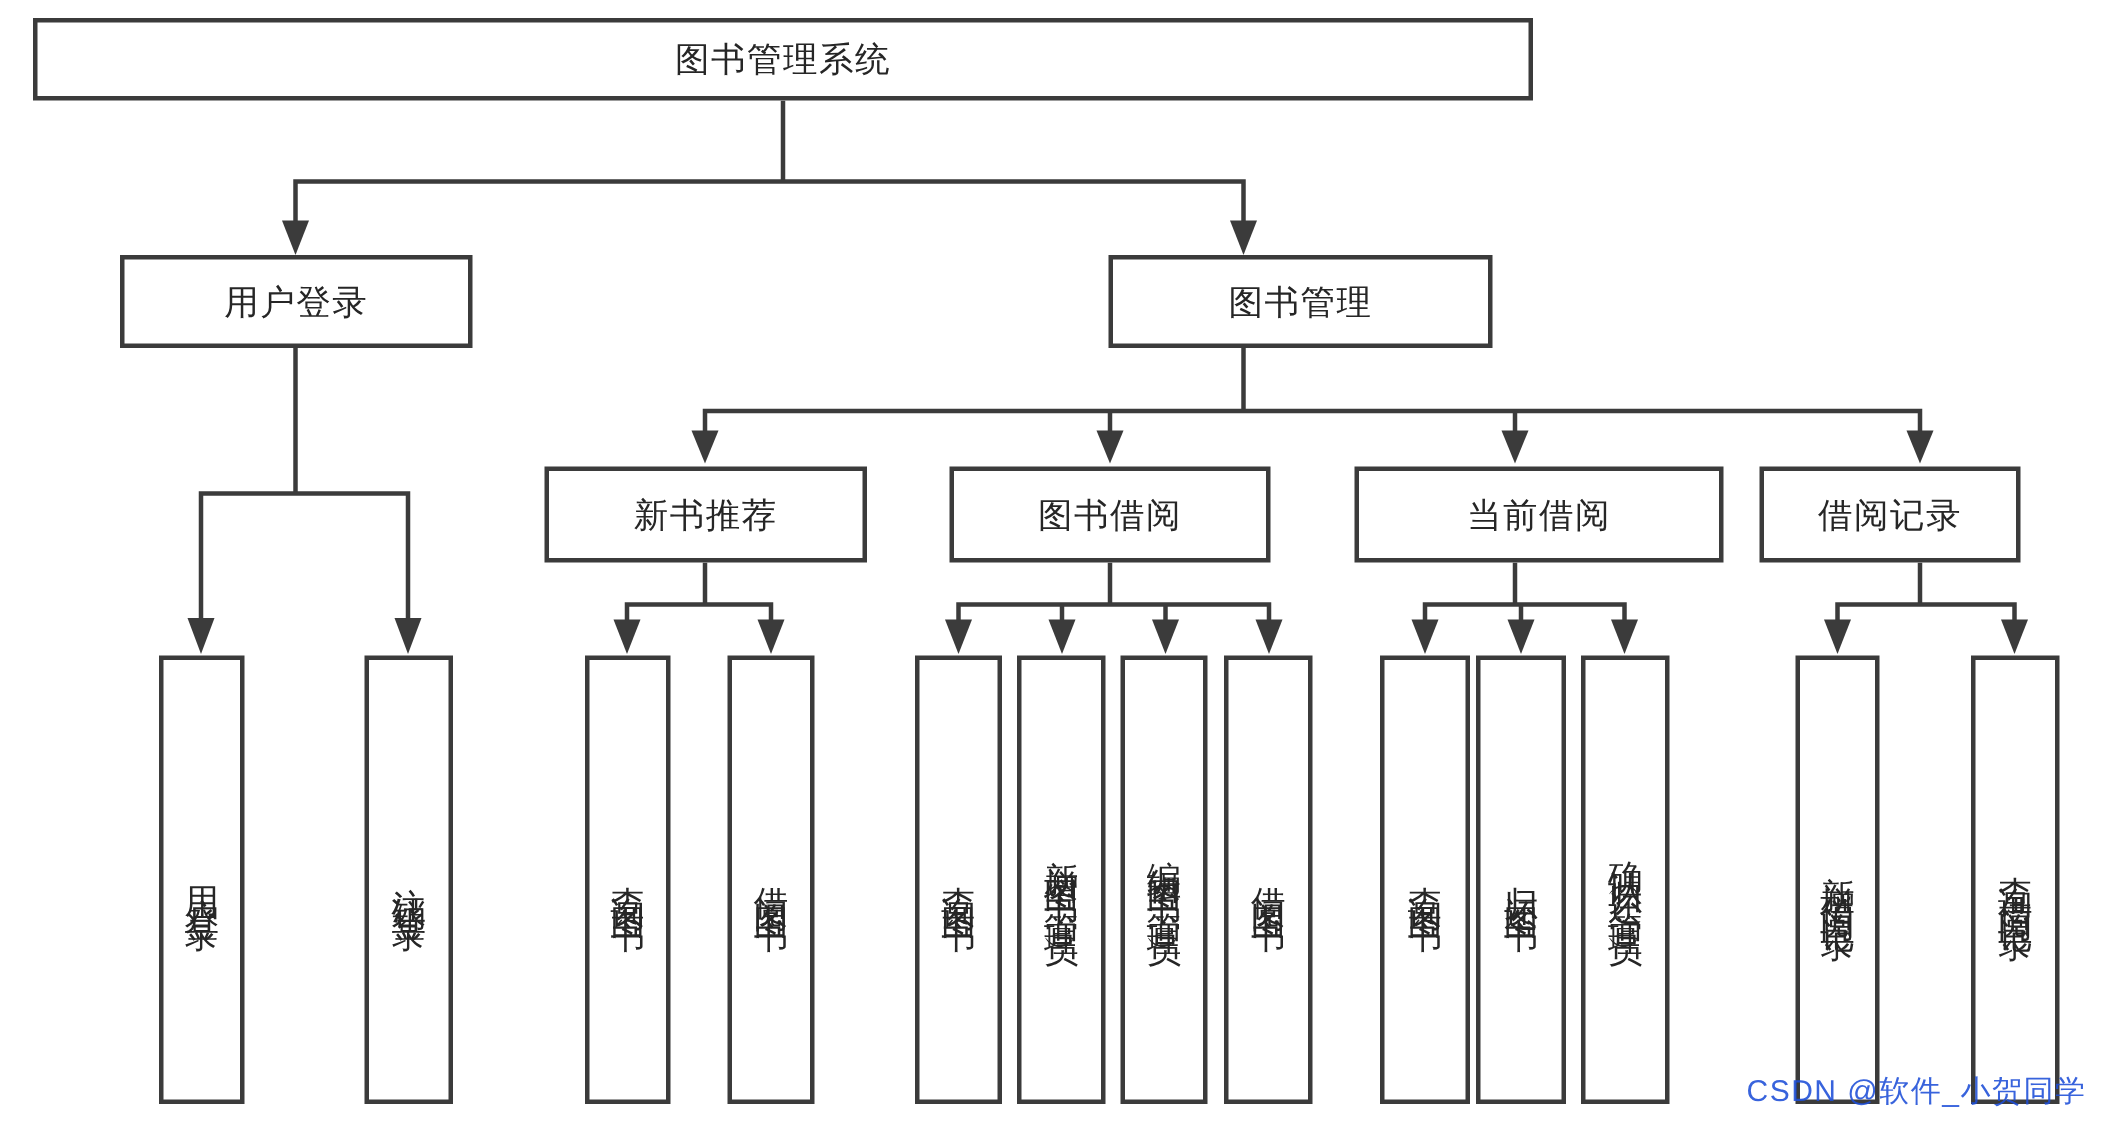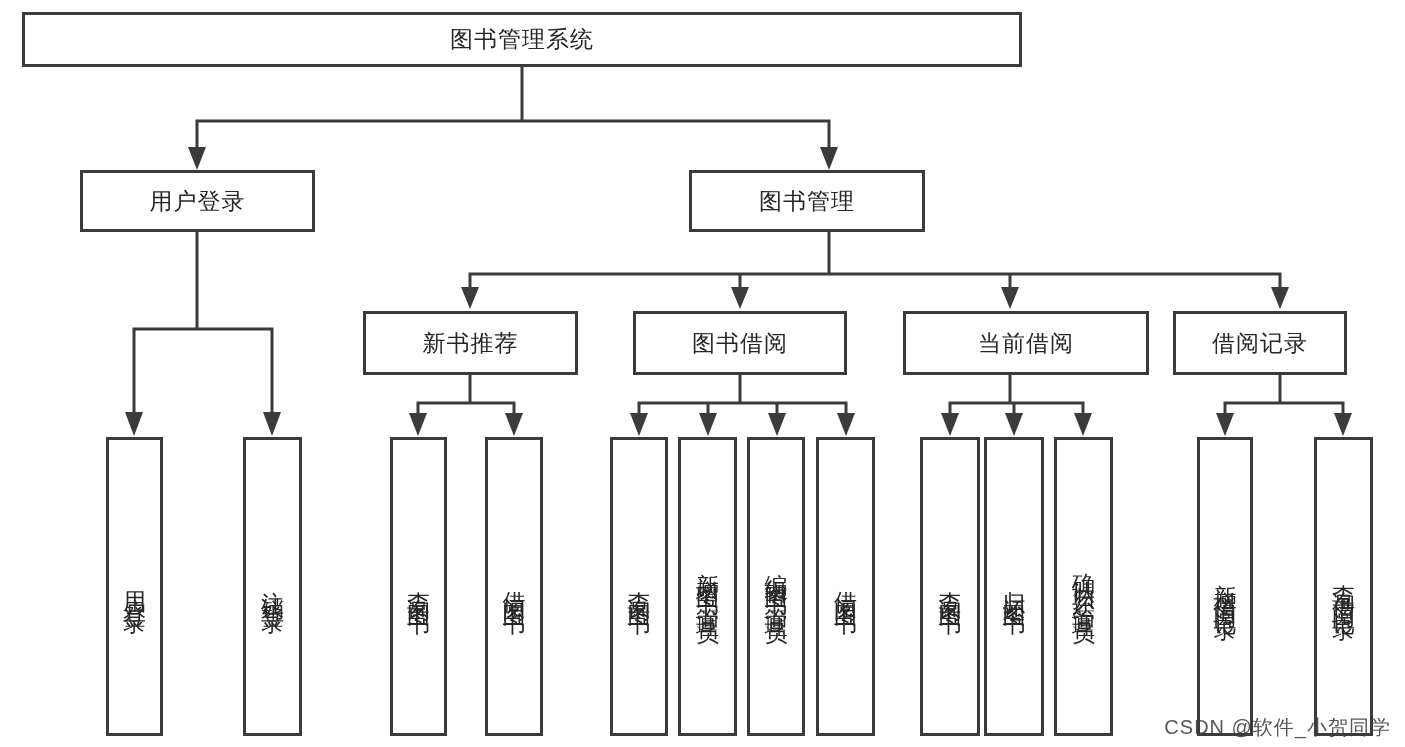--- a/index.html
+++ b/index.html
@@ -60,21 +60,21 @@
     font-size: 23px;
     letter-spacing: 7px;
     line-height: 1;
     text-align: center;
   }
   .watermark {
     position: absolute;
     right: 14px;
     bottom: 6px;
     font-size: 20px;
-    color: #404040;
+    color: #1d4ed8;
     opacity: 0.88;
     z-index: 3;
     letter-spacing: 1px;
     white-space: nowrap;
   }
 </style>
 </head>
 <body>
 
 <div class="canvas">
@@ -124,21 +124,21 @@
     <polygon points="1074,413 1092,413 1083,436"></polygon>
 
     <path d="M1225 415 L1225 403 L1343 403 L1343 415"></path>
     <polygon points="1216,413 1234,413 1225,436"></polygon>
     <polygon points="1334,413 1352,413 1343,436"></polygon>
   </svg>
 
   <div class="box hbox root">图书管理系统</div>
 
   <div class="box hbox l2" style="left:80px;width:235px">用户登录</div>
-  <div class="box hbox l2" style="left:689px;width:236px">图书管理</div>
+  <div class="box hbox l2" style="left:739px;width:256px">图书管理</div>
 
   <div class="box hbox l3" style="left:363px;width:215px">新书推荐</div>
   <div class="box hbox l3" style="left:633px;width:214px">图书借阅</div>
   <div class="box hbox l3" style="left:903px;width:246px">当前借阅</div>
   <div class="box hbox l3" style="left:1173px;width:174px">借阅记录</div>
 
   <div class="box leaf" style="left:106px;width:57px">用户登录</div>
   <div class="box leaf" style="left:243px;width:59px">注销登录</div>
 
   <div class="box leaf" style="left:390px;width:57px">查询图书</div>

